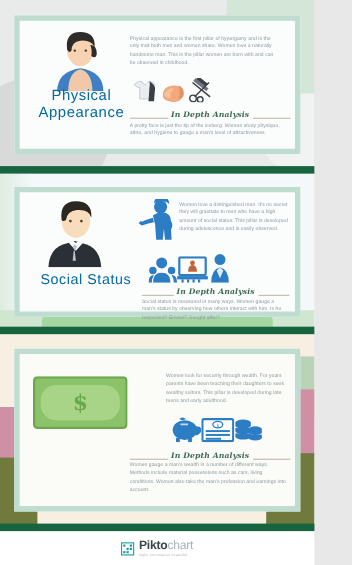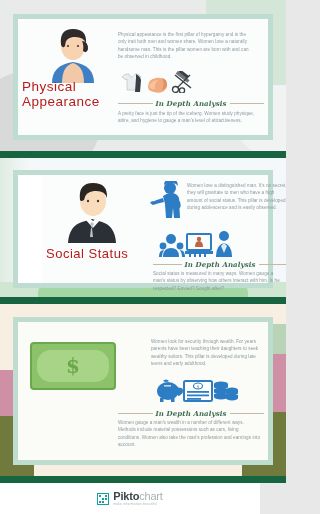--- a/index.html
+++ b/index.html
@@ -75,52 +75,52 @@
     background: #b9d3b6;
   }
 
   
   .card {
     position: absolute;
     border: 5px solid #bfdcd1;
     background: #ffffff;
   }
   .card-1 { left: 13px; top: 14px; width: 260px; height: 126px; }
-  .card-2 { left: 13px; top: 170px; width: 260px; height: 118px; padding-left: 24px; }
+  .card-2 { left: 13px; top: 170px; width: 260px; height: 118px; }
   .card-3 { left: 13px; top: 317px; width: 260px; height: 148px; }
   .card-inner { position: relative; width: 100%; height: 100%; background: #fbfcfc; }
   .card-3 .card-inner { background: #fbfbf8; }
 
   
   .pillar-label {
     position: absolute;
-    color: #b91c1c;
+    color: #0369a1;
     font-weight: 300;
     letter-spacing: .5px;
-    text-align: left;
+    text-align: center;
     line-height: 1.12;
   }
   .lbl-1 { left: 4px; top: 60px; width: 104px; font-size: 13.5px; }
   .lbl-2 { left: 4px; top: 72px; width: 112px; font-size: 13px; }
   .lbl-3 { left: 8px; top: 78px; width: 104px; font-size: 13.5px; }
 
   
   .para {
     position: absolute;
     color: #8d9aa0;
     font-size: 4.6px;
     line-height: 1.62;
     letter-spacing: .05px;
   }
   .p1-top { left: 113px; top: 26px; width: 136px; }
 
   
   .analysis {
     position: absolute;
-    display: flex; align-items: center; gap: 3px;
+    display: flex; align-items: flex-end; gap: 3px;
   }
   .analysis .rule { flex: 1; height: 1px; background: #c4b9a6; }
   .analysis .txt {
     font-family: "DejaVu Serif", serif;
     font-style: italic;
     font-weight: bold;
     color: #3f6b52;
     font-size: 7px;
     white-space: nowrap;
     letter-spacing: .1px;
@@ -128,21 +128,21 @@
 
   
   .icon-row { position: absolute; display: flex; align-items: flex-end; }
   .mini { display: block; }
 
   
   .avatar { position: absolute; }
 
   
   .footer {
-    position: absolute; left: 0; top: 483px; width: 260px; height: 31px;
+    position: absolute; left: 0; top: 483px; width: 286px; height: 31px;
     background: #ffffff;
     display: flex; align-items: center; justify-content: center; gap: 4px;
   }
   .logo-mark {
     width: 12px; height: 12px;
     display: grid; grid-template-columns: repeat(3, 1fr); grid-template-rows: repeat(3, 1fr);
     gap: 1px; border: 1px solid #15a0a0; padding: 1px;
   }
   .logo-mark i { background: #15a0a0; display: block; }
   .logo-mark i.off { background: transparent; }

